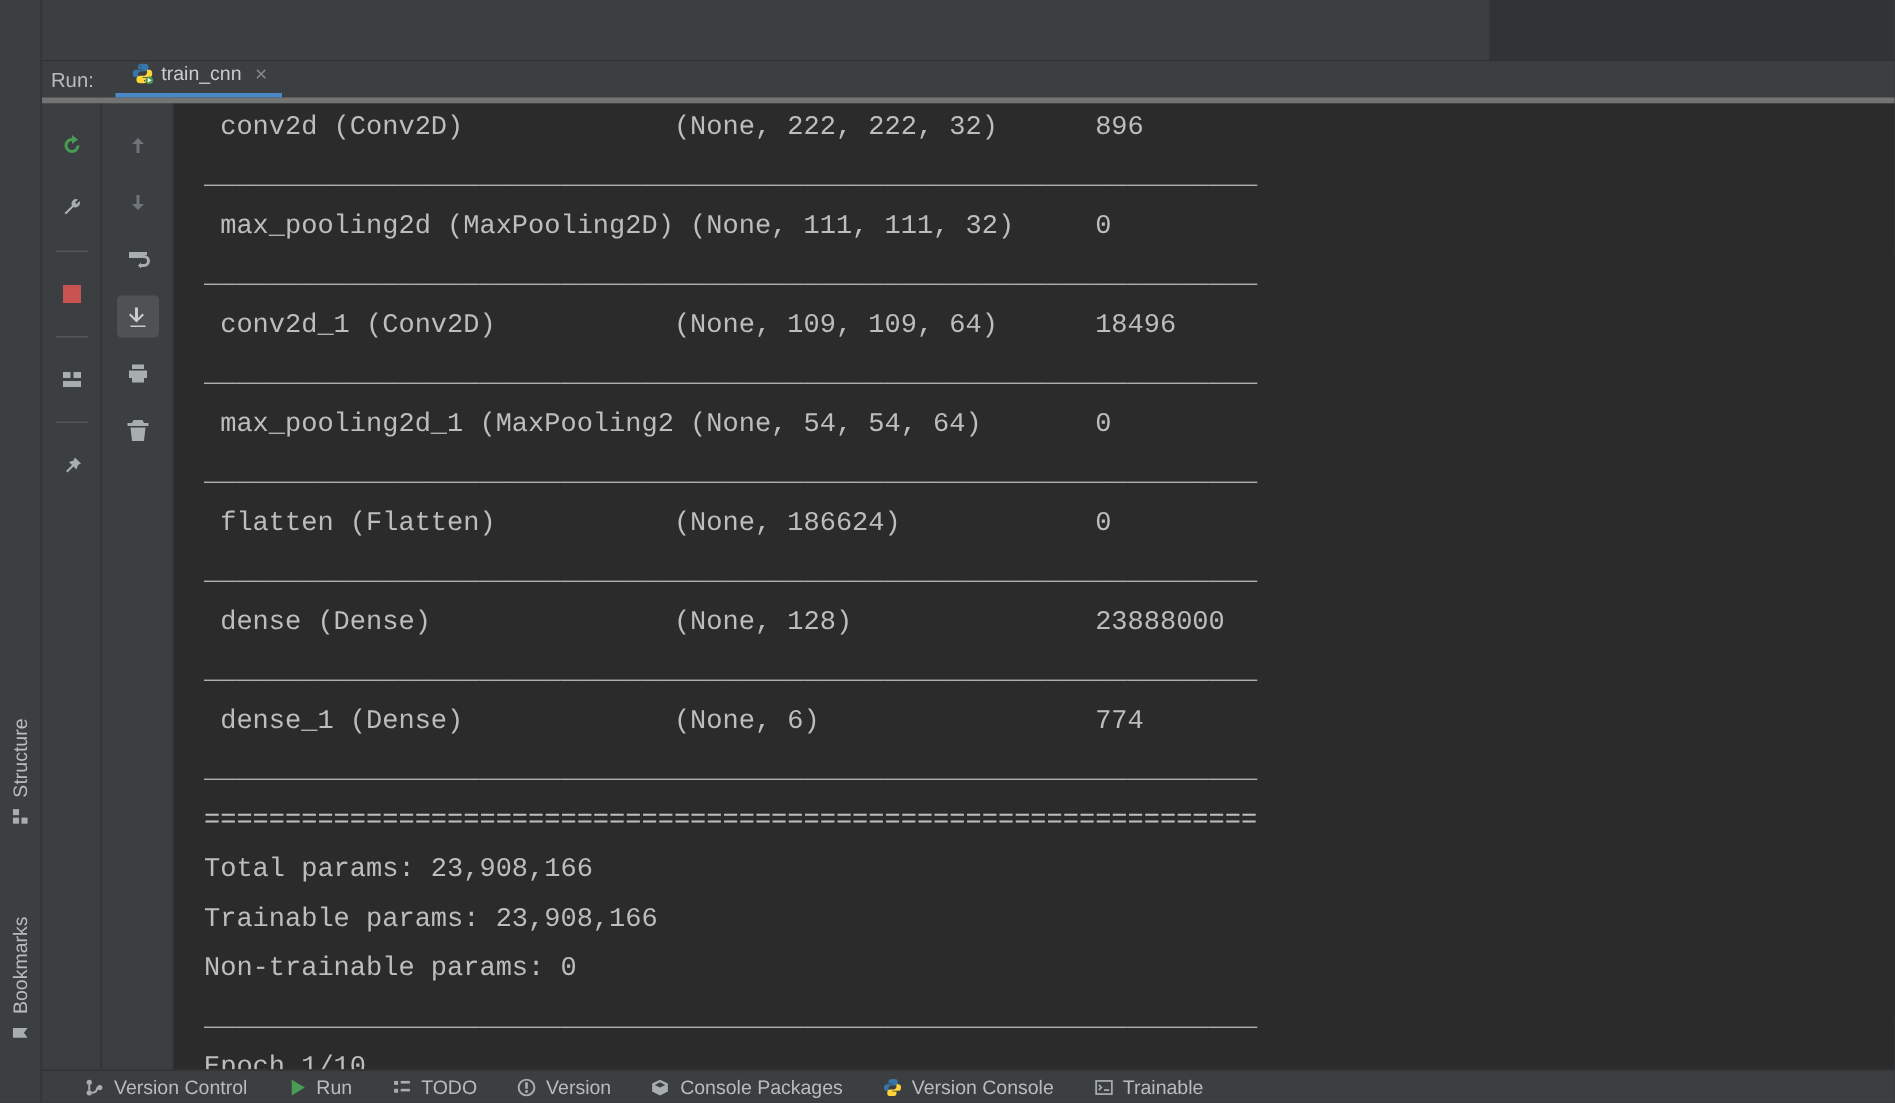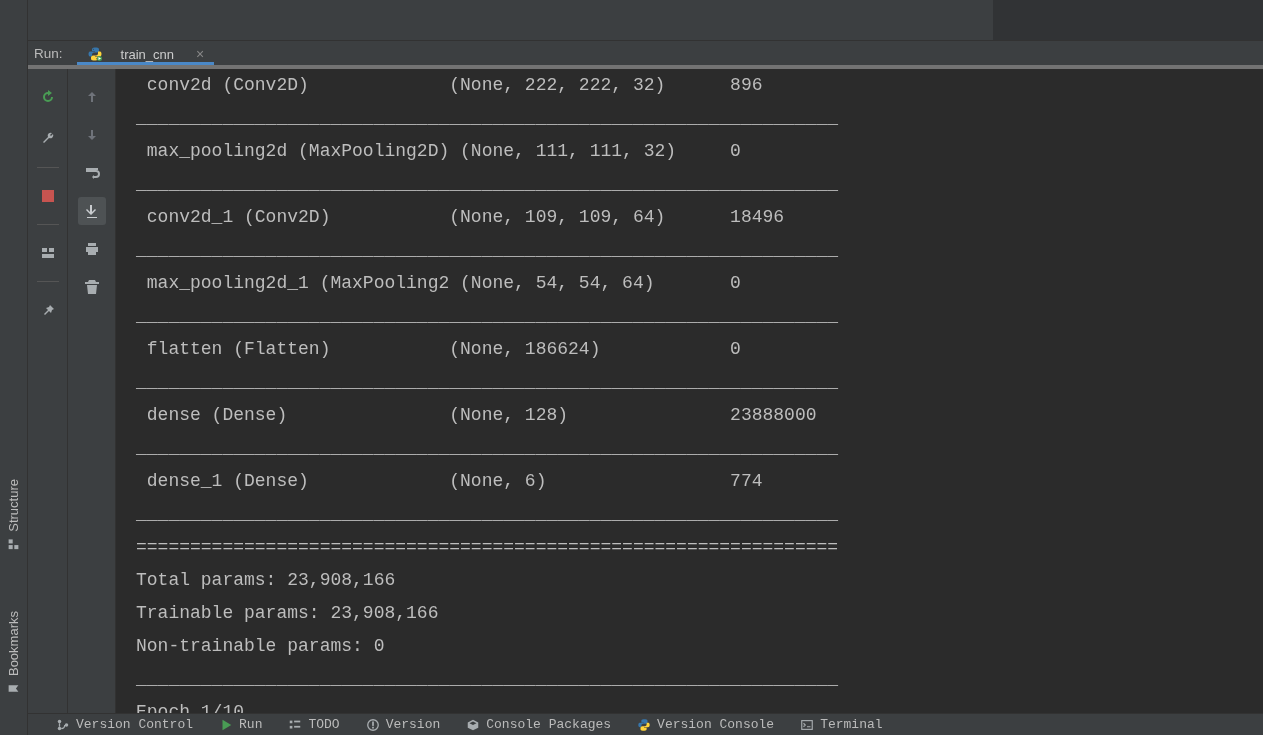--- a/index.html
+++ b/index.html
@@ -40,21 +40,21 @@
     position: absolute;
     left: 28px; right: 0; top: 41px; height: 28px;
     background: #3c3f41;
     display: flex; align-items: center;
     border-bottom: 4px solid #737373;
     padding-left: 6px;
     color: #bbb;
   }
   .run-header .run-label { font-size: 13.5px; margin-right: 14px; }
   .run-header .tab {
-    display: flex; align-items: flex-end; gap: 18px;
+    display: flex; align-items: flex-start; gap: 5px;
     height: 100%; padding: 0 10px;
     border-bottom: 3px solid #4A88C7;
     cursor: pointer;
     color: #ccc;
   }
   .run-header .tab .close-x { color: #888; font-size: 14px; margin-left: 4px; }
 
   
   .gutter {
     position: absolute;
@@ -102,21 +102,21 @@
     position: absolute;
     left: 28px; right: 0; bottom: 0; height: 22px;
     background: #3c3f41;
     border-top: 1px solid #323232;
     display: flex; align-items: center;
     gap: 26px;
     padding-left: 28px;
     color: #bbb;
     font-size: 13px;
   }
-  .bottom .bitem { display: flex; align-items: center; gap: 6px; cursor: pointer; font-family: Liberation Mono, monospace; }
+  .bottom .bitem { display: flex; align-items: center; gap: 6px; cursor: pointer; }
 
   .top-blank {
     position: absolute; left: 0; top: 0; right: 0; height: 41px;
     background: #3c3f41;
     border-bottom: 1px solid #323232;
   }
   .top-blank::after {
     content: "";
     position: absolute;
     right: 0; top: 0; bottom: 0;
@@ -292,15 +292,15 @@
         <path fill="#3776AB" d="M15 3c-4 0-5 2-5 4v3h6v1H7c-2 0-4 1-4 5s2 5 4 5h3v-4c0-2 2-4 4-4h6c2 0 4-2 4-4V7c0-2-1-4-5-4h-4z"></path>
         <path fill="#FFD43B" d="M17 29c4 0 5-2 5-4v-3h-6v-1h9c2 0 4-1 4-5s-2-5-4-5h-3v4c0 2-2 4-4 4h-6c-2 0-4 2-4 4v2c0 2 1 4 5 4h4z"></path>
       </svg>
     <span>Version Console</span>
   </div>
   <div class="bitem">
     <svg width="14" height="14" viewBox="0 0 16 16">
         <rect x="2" y="3" width="12" height="10" fill="none" stroke="#A8ADB0" stroke-width="1.3"></rect>
         <path stroke="#A8ADB0" stroke-width="1.3" fill="none" d="M4 6l2 2-2 2M8 10h4"></path>
       </svg>
-    <span>Terminal</span>
+    <span>Trainable</span>
   </div>
 </div>
 
 </body></html>

